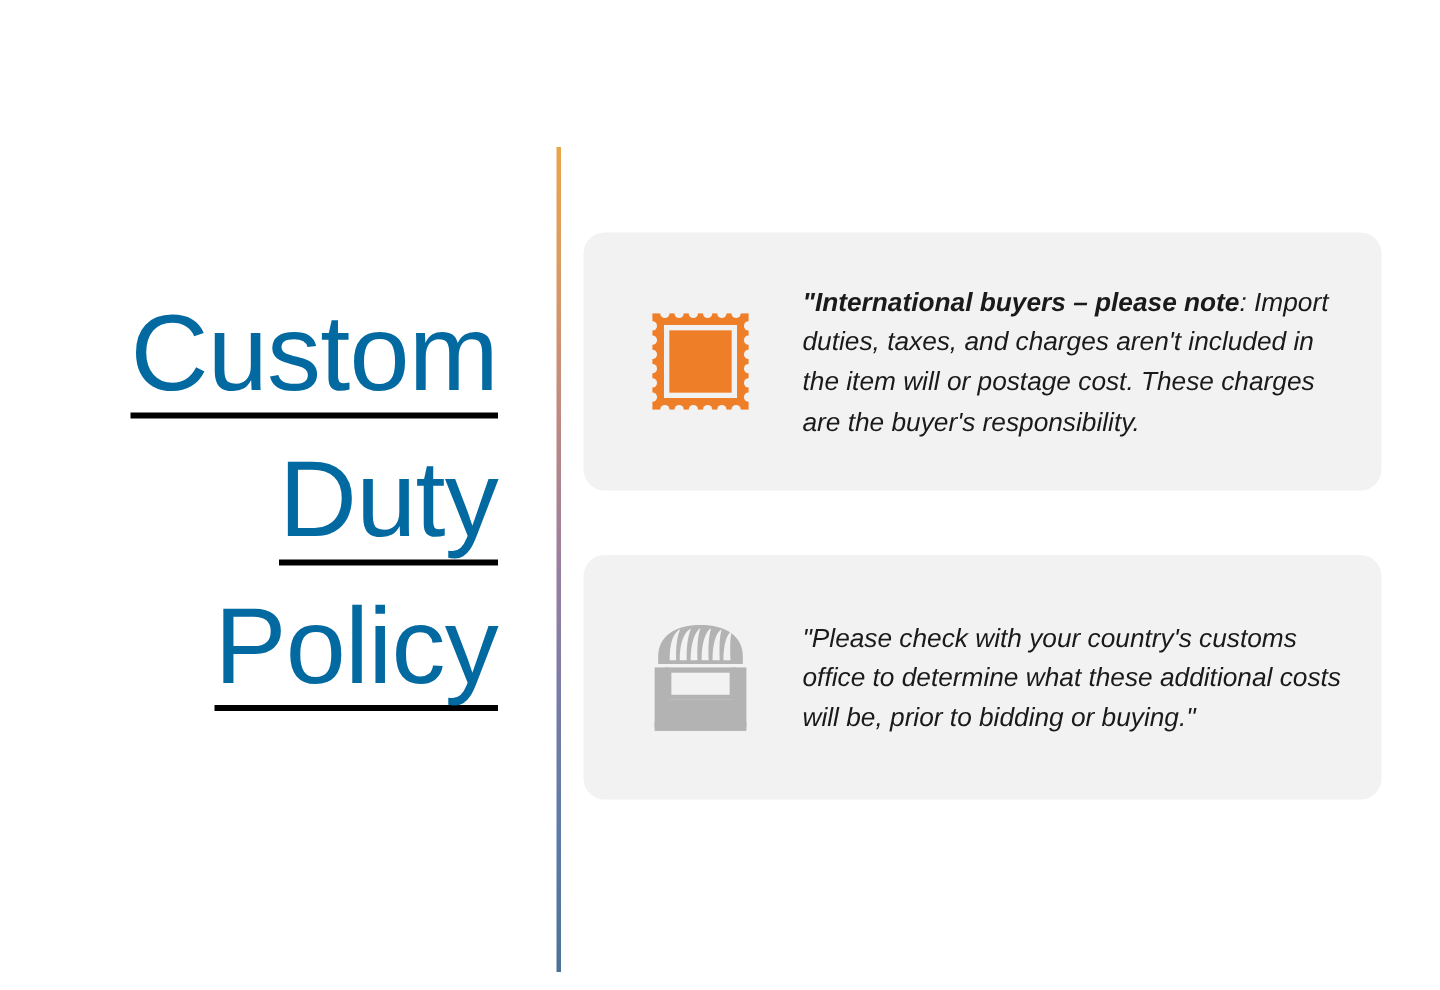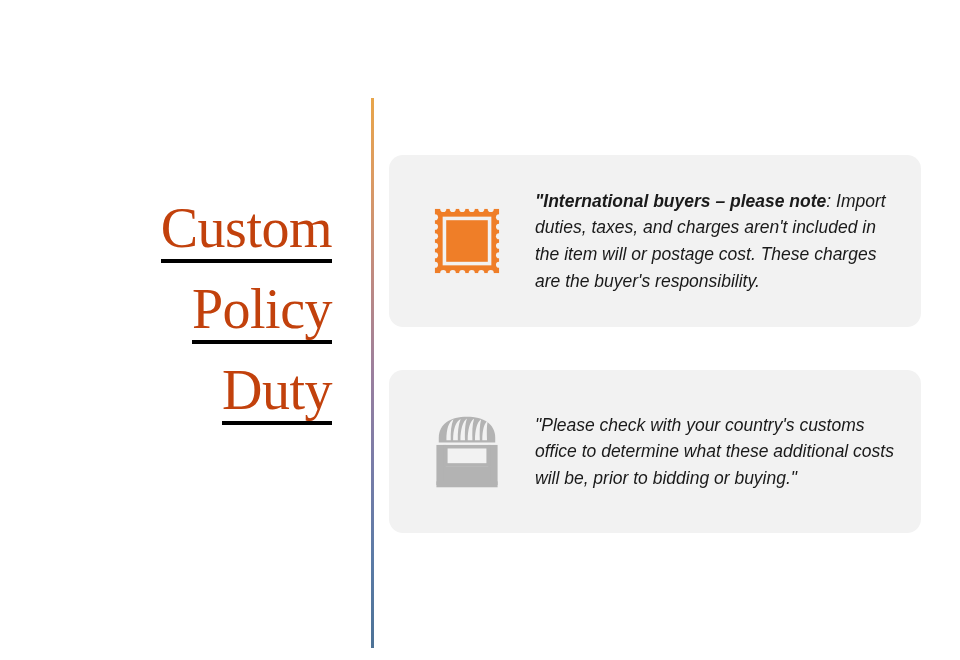--- a/index.html
+++ b/index.html
@@ -24,26 +24,26 @@
   
   #title-block {
     position: absolute;
     left: 12px;
     top: 200px;
     width: 320px;
     text-align: right;
   }
   .title-line {
     display: block;
-    font-family: Liberation Serif, serif;
+    font-family: Liberation Sans, sans-serif;
     font-weight: 300;
-    font-size: 56px;
+    font-size: 72px;
     line-height: 1.02;
     letter-spacing: -0.5px;
-    color: #c2410c;
+    color: #0369a1;
     white-space: nowrap;
   }
   .title-line > span.tl-text {
     display: inline-block;
     border-bottom: 4px solid #000000;
     padding-bottom: 2px;
   }
   .title-line.l2 { margin-top: 18px; }
   .title-line.l3 { margin-top: 18px; }
 
@@ -103,22 +103,22 @@
     font-style: italic;
   }
 </style>
 </head>
 <body>
 
 <div id="slide">
 
   <div id="title-block">
     <div class="title-line l1"><span class="tl-text">Custom</span></div>
+    <div class="title-line l2"><span class="tl-text">Duty</span></div>
     <div class="title-line l3"><span class="tl-text">Policy</span></div>
-    <div class="title-line l2"><span class="tl-text">Duty</span></div>
   </div>
 
   <div id="divider"></div>
 
   <div id="cards">
 
     <div class="card" id="card-1">
       <div class="card-icon">
         <svg width="76" height="76" viewBox="0 0 64 64" aria-hidden="true">
           <defs>

